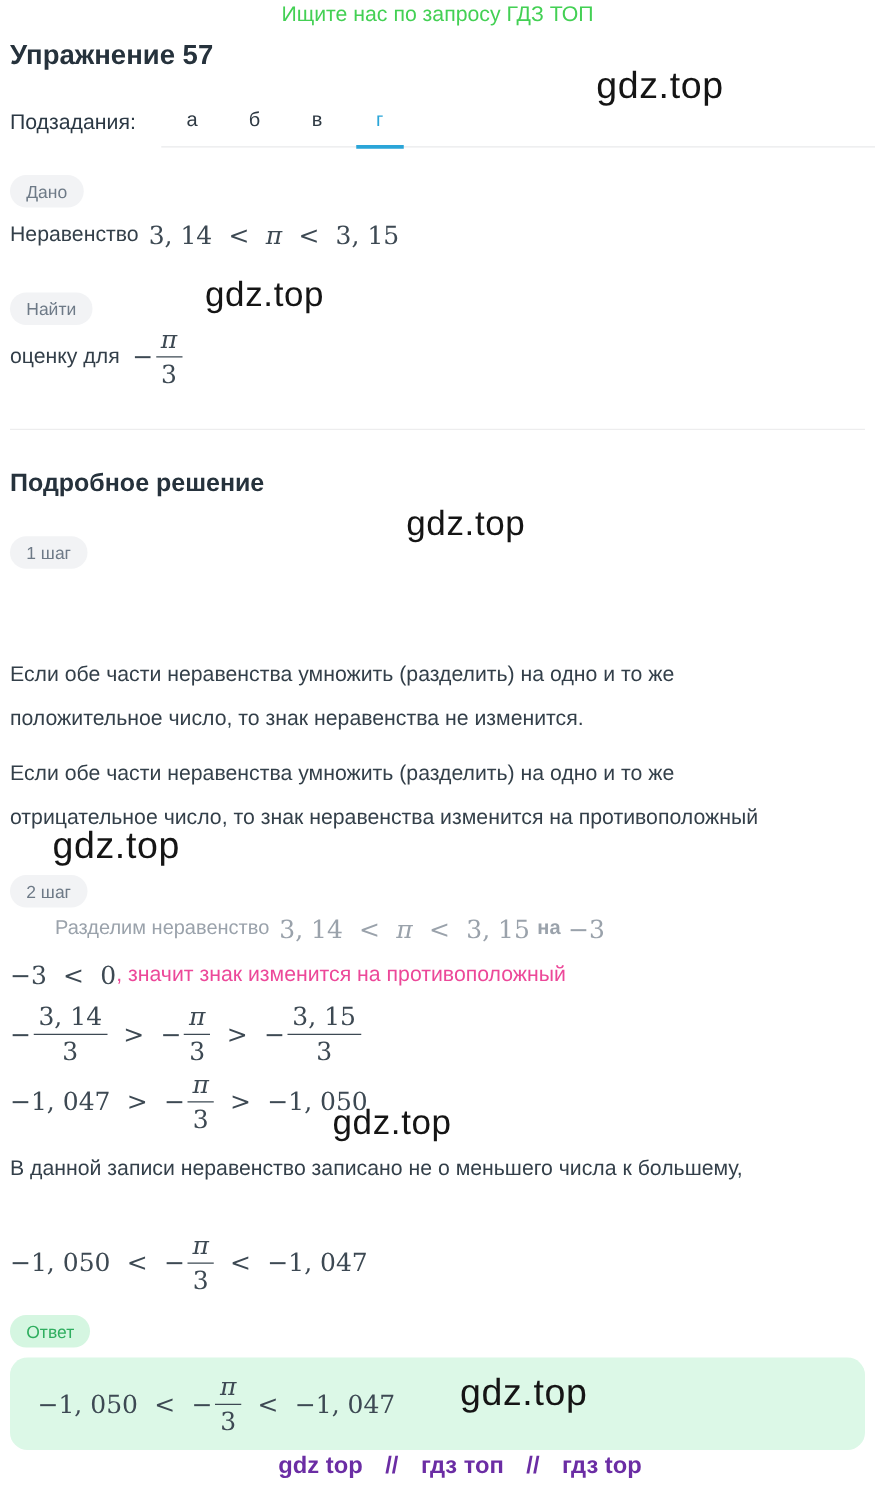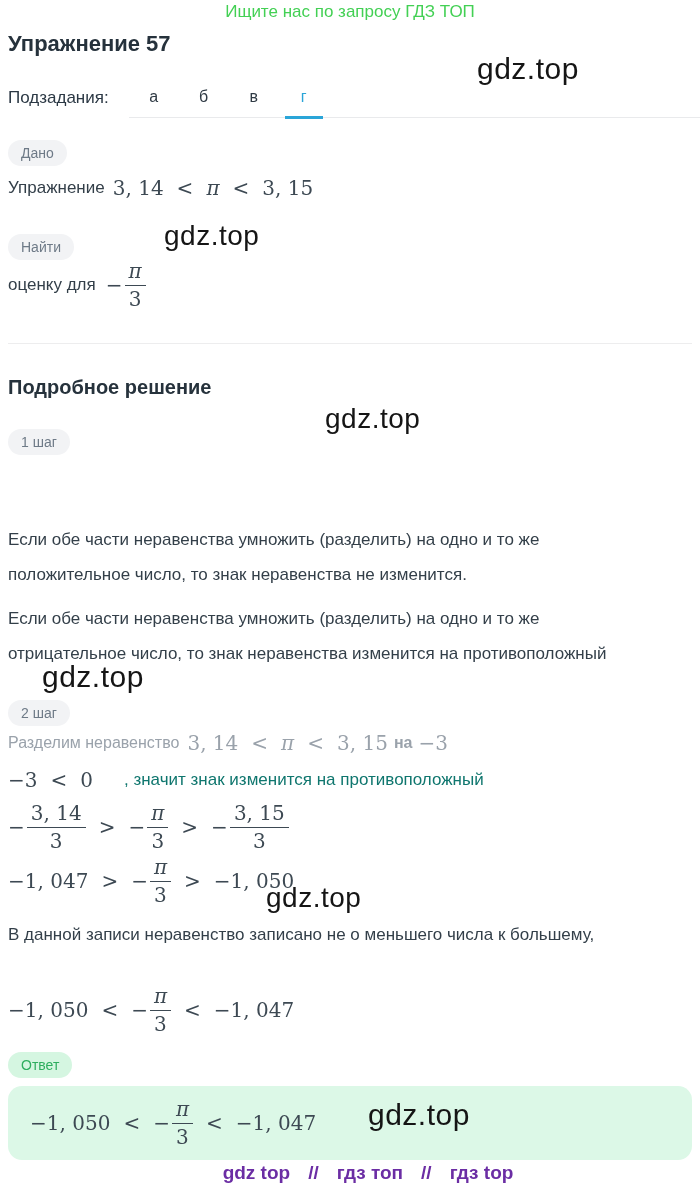--- a/index.html
+++ b/index.html
@@ -39,22 +39,22 @@
   
   .mline{display:flex;align-items:center;}
   .math{font-family:"DejaVu Serif",serif;color:#3d4953;font-size:20px;}
   .math-gray{color:#9aa2ab;}
   .mop{margin:0 13px;}
   .mt{margin-right:2px;}
   .frac{display:inline-flex;flex-direction:column;align-items:center;vertical-align:middle;}
   .frac .num{display:block;padding:0 4px 3px;border-bottom:1.6px solid currentColor;line-height:1.05;text-align:center;}
   .frac .den{display:block;padding-top:3px;line-height:1.05;text-align:center;}
   .pi{font-style:italic;}
-  .sans-note{font-family:"Liberation Sans",sans-serif;font-size:17px;color:#0f766e;margin-left:31px;}
-  .sans-note-gray{font-family:"Liberation Sans",sans-serif;font-size:16px;color:#9aa2ab;}
+  .sans-note{font-family:"Liberation Sans",sans-serif;font-size:17px;color:#ec4899;}
+  .sans-note-gray{font-family:"Liberation Sans",sans-serif;font-size:16px;color:#9aa2ab;margin-left:36px;}
 
   .divider{top:343px;left:8px;right:8px;height:1px;background:#ededee;}
 
   
   .answer-box{top:1086px;left:8px;right:8px;height:74px;background:#dcf8e7;border-radius:14px;}
   .answer-math{position:absolute;left:22px;top:0;height:74px;display:flex;align-items:center;}
   .answer-wm{position:absolute;left:360px;top:12px;}
 
   
   .footer{top:1162px;left:18px;width:700px;text-align:center;font-size:19px;color:#6b2da4;font-weight:700;}
@@ -79,21 +79,21 @@
       <div class="tab">в</div>
       <div class="tab active">г</div>
     </div>
   </div>
 
   <div class="abs" style="top:140px;left:8px;">
     <span class="badge">Дано</span>
   </div>
 
   <div class="abs mline" style="top:176px;left:8px;">
-    <span class="txt" style="margin-right:8px;">Упражнение</span>
+    <span class="txt" style="margin-right:8px;">Неравенство</span>
     <span class="math">
       <span>3, 14</span><span class="mop">&lt;</span><span class="pi">π</span><span class="mop">&lt;</span><span>3, 15</span>
     </span>
   </div>
 
   <div class="abs wm" style="top:220px;left:164px;">gdz.top</div>
 
   <div class="abs" style="top:234px;left:8px;">
     <span class="badge">Найти</span>
   </div>

